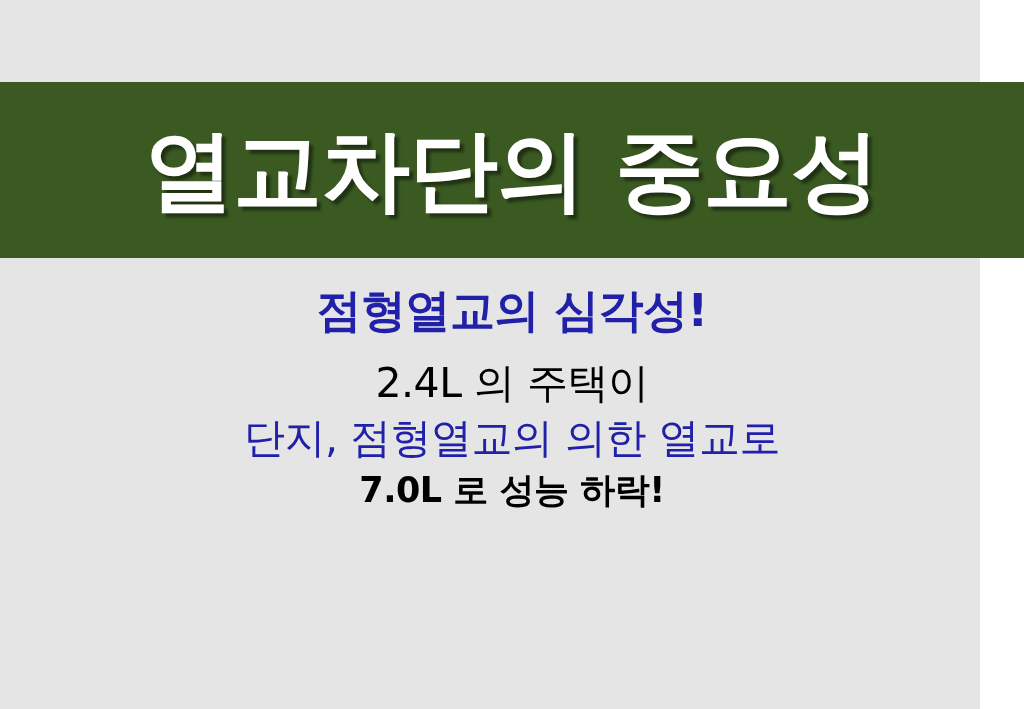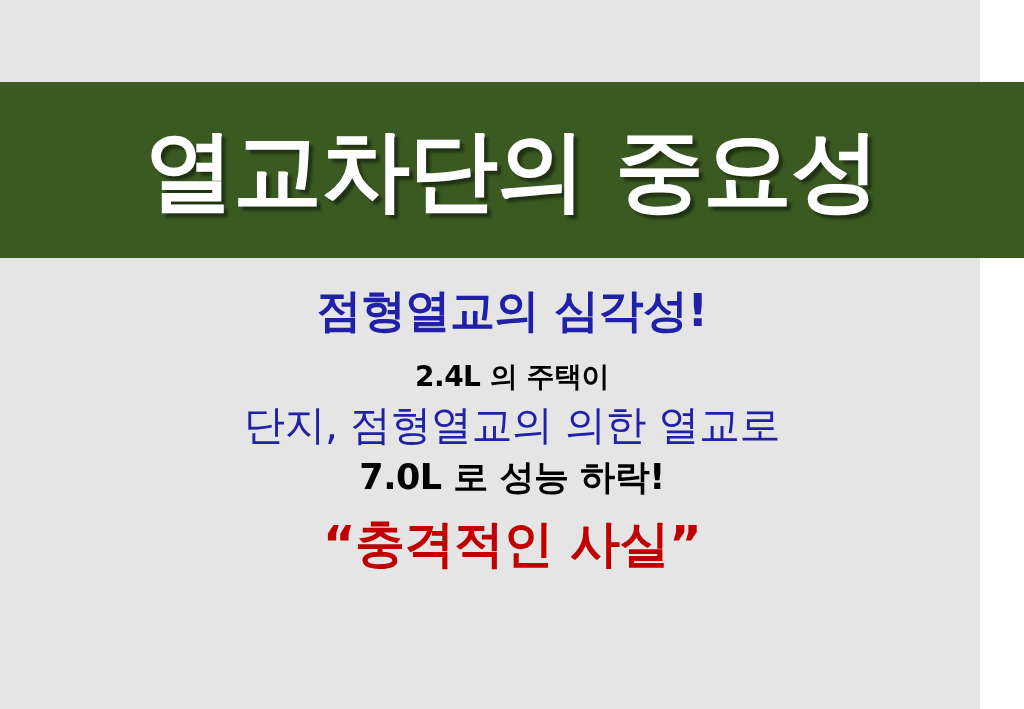--- a/index.html
+++ b/index.html
@@ -64,22 +64,22 @@
     color: #2020a8;
     font-size: 45px;
     font-weight: bold;
     letter-spacing: -0.5px;
     margin: 0 0 30px 0;
     padding-top: 6px;
   }
 
   .line-stat-a {
     color: #000000;
-    font-size: 28px;
-    font-weight: bold;
+    font-size: 41px;
+    font-weight: normal;
     letter-spacing: -0.5px;
     margin: 0 0 14px 0;
   }
 
   .line-cause {
     color: #2020a8;
     font-size: 41px;
     font-weight: normal;
     letter-spacing: -0.5px;
     margin: 0 0 14px 0;
@@ -113,17 +113,16 @@
   <div class="body-block">
 
     <div class="line line-headline">점형열교의 심각성!</div>
 
     <div class="line line-stat-a">2.4L 의 주택이</div>
 
     <div class="line line-cause">단지, 점형열교의 의한 열교로</div>
 
     <div class="line line-stat-b">7.0L 로 성능 하락!</div>
 
-    <div class="line line-emphasis">“충격적인 사실”</div>
 
   </div>
 
 </div>
 
 </body></html>

